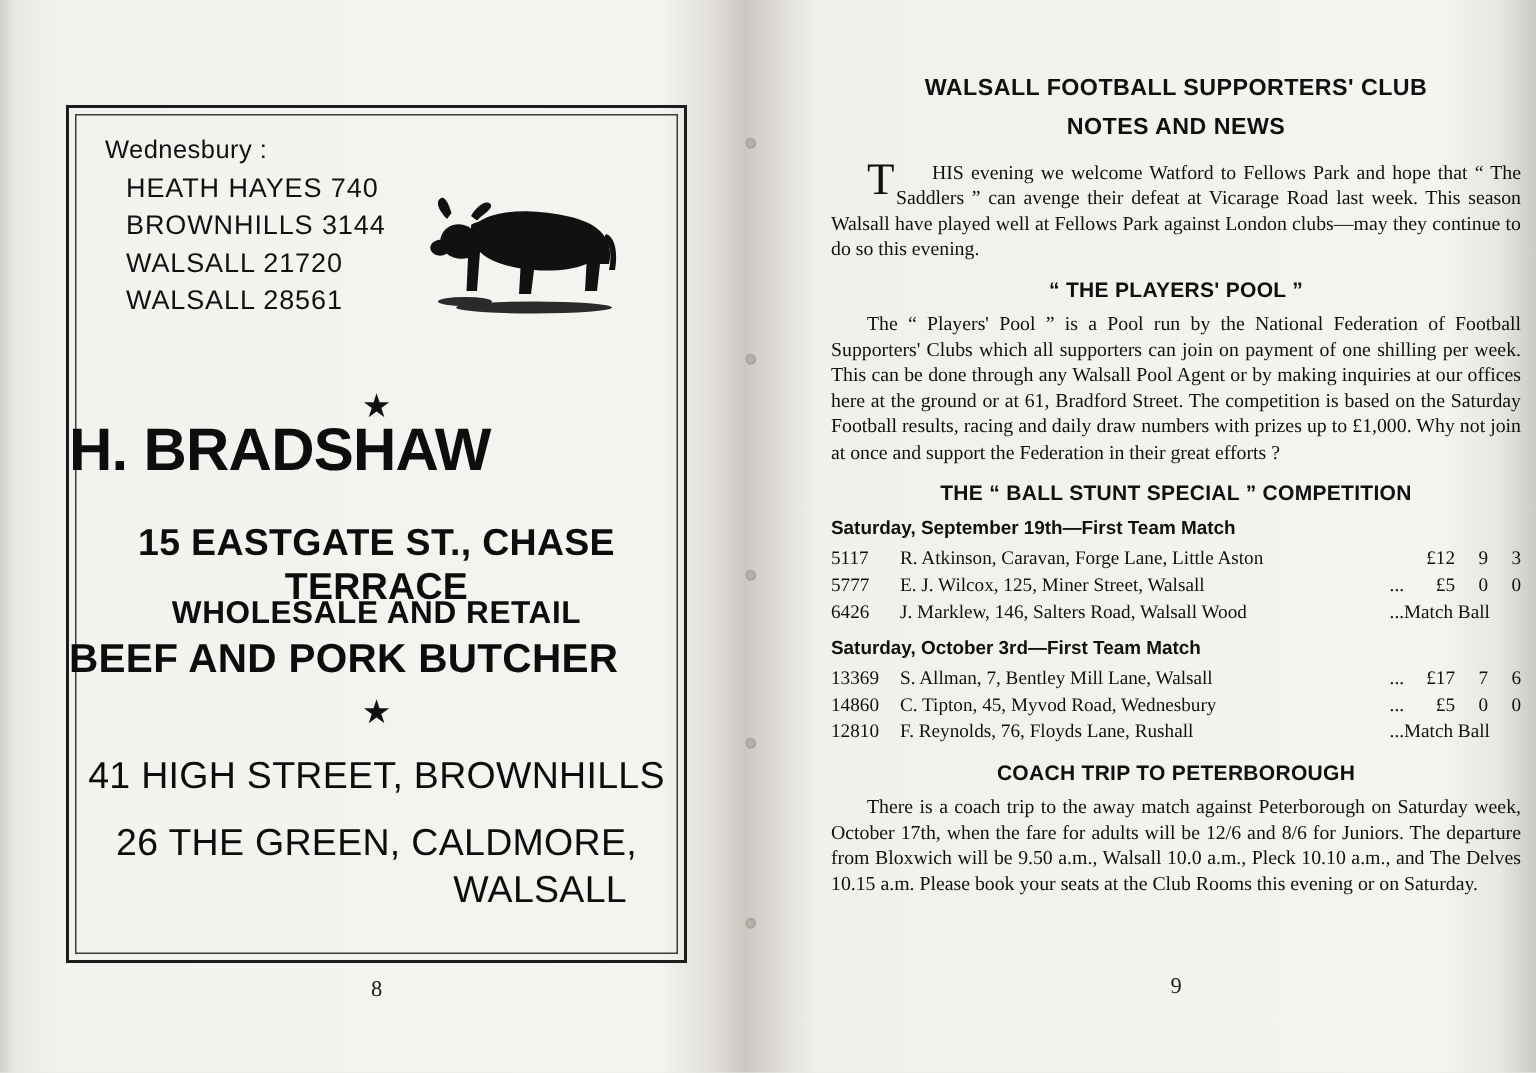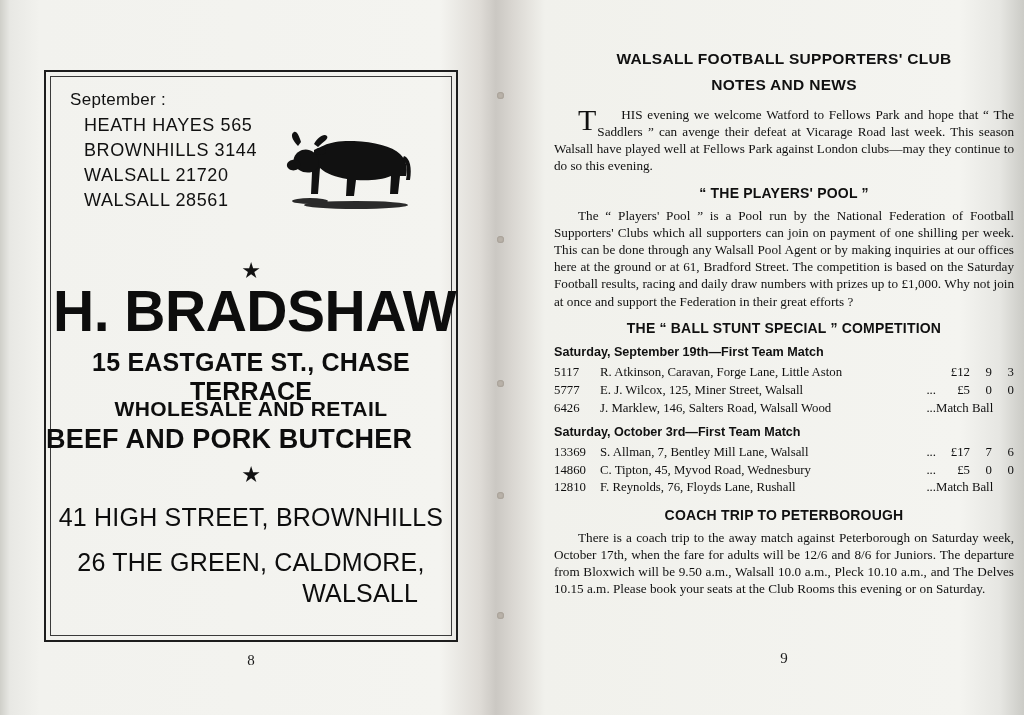--- a/index.html
+++ b/index.html
@@ -69,22 +69,22 @@
     text-align: center;
     font-size: 22px;
     line-height: 1;
     color: #111;
   }
   .star1 { position: absolute; left: 0; right: 0; top: 188px; }
   .star2 { position: absolute; left: 0; right: 0; top: 392px; }
   .bigname {
     position: absolute;
     left: 0; right: 0; top: 206px;
-    text-align: right;
-    font-size: 57px;
+    text-align: left;
+    font-size: 40px;
     font-weight: 700;
     letter-spacing: -0.5px;
     color: #0d0d0d;
     font-family: "Liberation Sans", sans-serif;
   }
   .addr1 {
     position: absolute;
     left: 0; right: 0; top: 276px;
     text-align: center;
     font-size: 25px;
@@ -224,22 +224,22 @@
   <div class="gutter-hole" style="left:497px; top:380px;"></div>
   <div class="gutter-hole" style="left:497px; top:492px;"></div>
   <div class="gutter-hole" style="left:497px; top:612px;"></div>
 
   <div class="page-left">
 
     <div class="ad-box">
       <div class="ad-inner"></div>
 
       <div class="phones">
-        <div class="lbl">September :</div>
-        <div class="num">HEATH HAYES 565</div>
+        <div class="lbl">Wednesbury :</div>
+        <div class="num">HEATH HAYES 740</div>
         <div class="num">BROWNHILLS 3144</div>
         <div class="num">WALSALL 21720</div>
         <div class="num">WALSALL 28561</div>
       </div>
 
       <div class="cow">
         <svg viewBox="0 0 150 110" width="150" height="110" aria-hidden="true">
           <g fill="#111">
 
             <path d="M28 52 C30 40, 48 34, 70 35 C90 36, 108 40, 116 48

